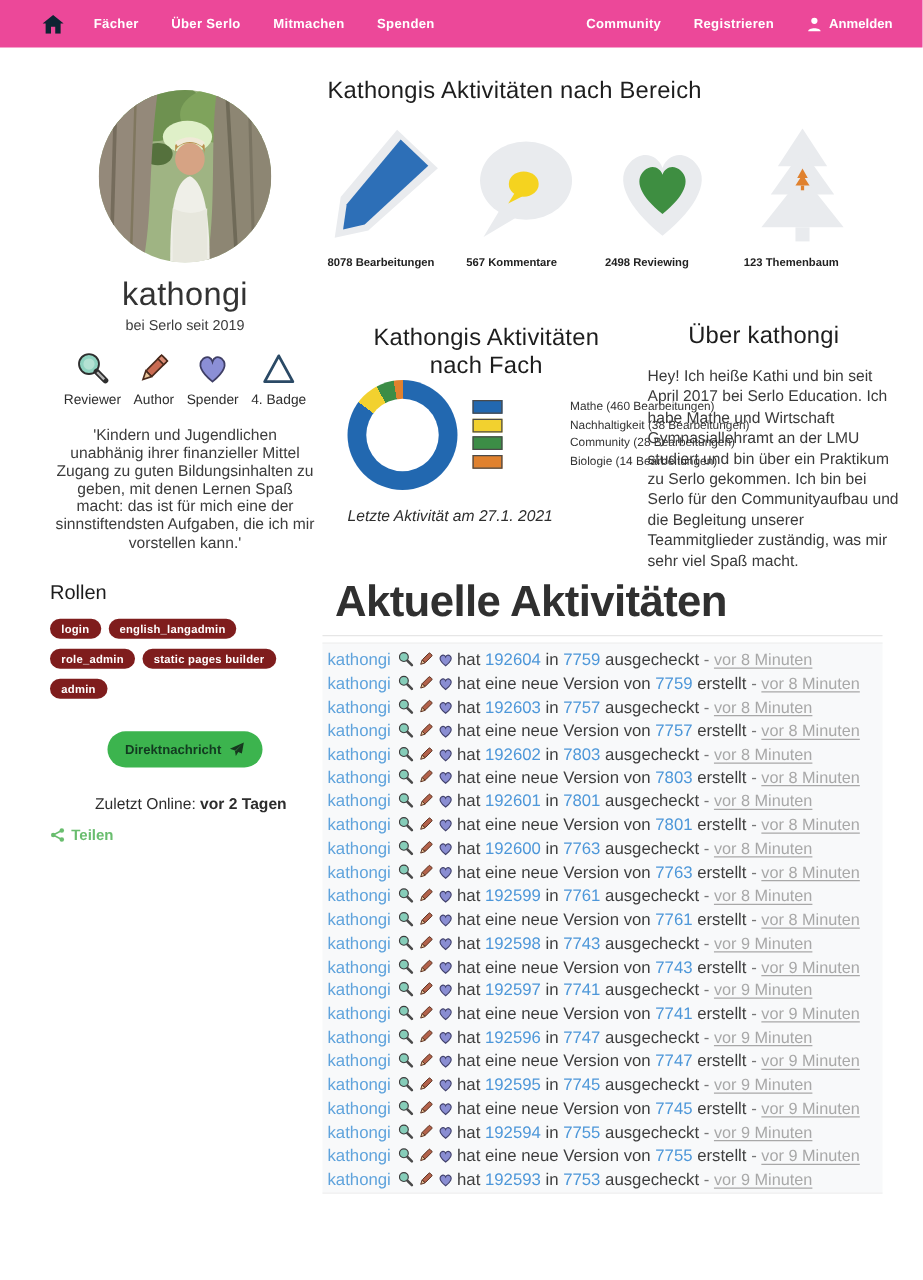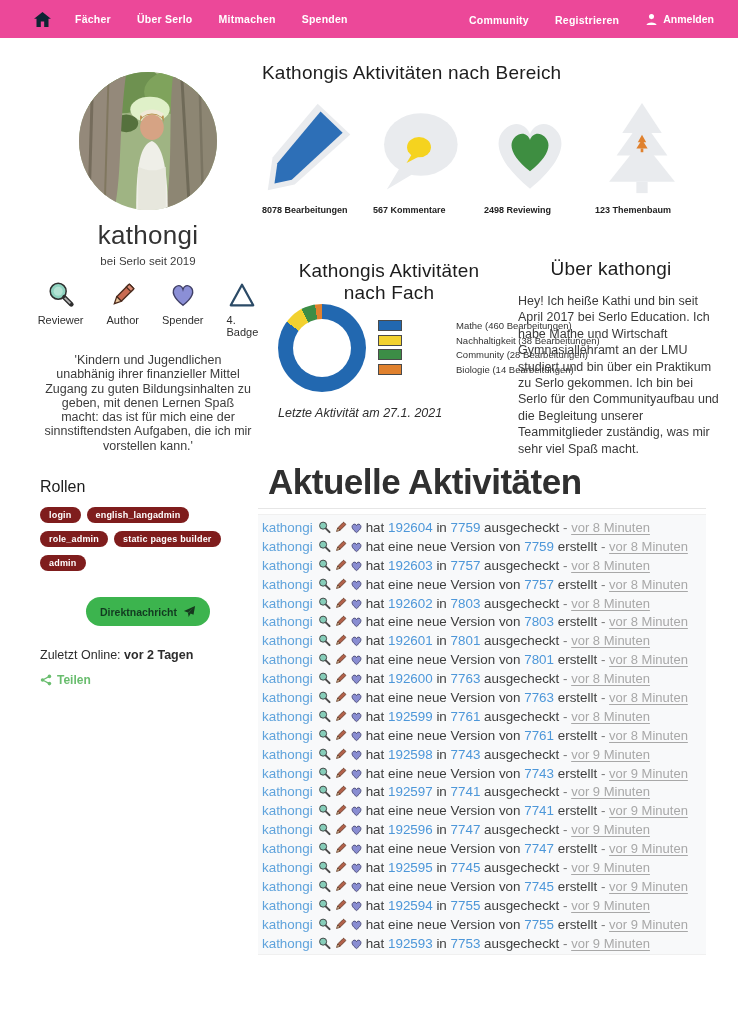--- a/index.html
+++ b/index.html
@@ -4,38 +4,38 @@
 <style>
   html,body{margin:0;padding:0;width:738px;height:1024px;overflow:hidden;background:#fff;
     font-family:"Liberation Sans","DejaVu Sans",sans-serif;}
   a{cursor:pointer;}
   
   .header{position:absolute;top:0;left:0;width:738px;height:38px;background:#ec4899;
     display:flex;align-items:center;box-sizing:border-box;padding:0 24px 0 34px;}
   .home-btn{display:flex;align-items:center;margin-right:24px;}
   .nav{display:flex;gap:26px;align-items:center;}
   .nav-item{color:#fff;font-size:10.5px;font-weight:700;letter-spacing:.25px;text-decoration:none;}
-  .nav-right{margin-left:auto;display:flex;gap:26px;align-items:flex-end;}
+  .nav-right{margin-left:auto;display:flex;gap:26px;align-items:center;}
   .login{display:flex;align-items:center;gap:5px;color:#fff;font-size:10.5px;font-weight:700;text-decoration:none;}
   
   .left-col{position:absolute;top:72px;left:40px;width:216px;}
   .avatar{width:138px;height:138px;border-radius:50%;overflow:hidden;margin:0 auto;display:block;}
   .username{text-align:center;font-size:26px;font-weight:500;color:#333;margin-top:10px;letter-spacing:.3px;}
   .since{text-align:center;font-size:11.5px;color:#3c3c3c;margin-top:4px;}
-  .badges{display:flex;justify-content:center;gap:23px;margin-top:13px;}
+  .badges{display:flex;justify-content:center;gap:10px;margin-top:13px;}
   .badge{display:flex;flex-direction:column;align-items:center;}
   .badge svg{width:30px;height:30px;}
   .badge-label{font-size:11px;color:#2e2e2e;margin-top:4px;}
   .quote{width:208px;margin:15px auto 0;text-align:center;font-size:12.5px;line-height:14.3px;color:#3c3c3c;}
   .roles-title{margin:25px 0 0;font-size:16px;font-weight:500;color:#1c1c1c;}
   .pills{display:flex;flex-wrap:wrap;gap:8px 6px;margin-top:11px;}
   .pill{background:#7f1d1d;color:#fff;font-size:9px;font-weight:700;padding:3px 9px;border-radius:9px;letter-spacing:.2px;white-space:nowrap;}
   .dm-btn{display:flex;align-items:center;gap:6px;background:#3cb44e;color:#123a20;font-weight:700;
     font-size:10.5px;padding:8px 14px;border:none;border-radius:17px;margin:26px auto 0;}
-  .online{margin-top:22px;font-size:12.5px;color:#2d2d2d;}
+  .online{margin-top:22px;font-size:12.5px;color:#2d2d2d;margin-left:36px;}
   .share{display:flex;align-items:center;gap:5px;margin-top:11px;color:#69bd6e;font-size:12px;font-weight:600;text-decoration:none;}
   
   .right-col{position:absolute;top:62px;left:262px;width:444px;height:900px;}
   .sec-bereich{position:absolute;top:0;left:0;width:444px;}
   h2{margin:0;font-size:19px;font-weight:400;color:#1d1d1d;letter-spacing:.2px;}
   .stats{display:flex;margin-top:14px;}
   .stat{width:111px;}
   .ibox{height:98px;display:flex;align-items:flex-end;}
   .stat-label{font-size:9px;font-weight:700;color:#222;margin-top:9px;}
   .sec-mid{position:absolute;top:196px;left:16px;width:444px;height:196px;}

